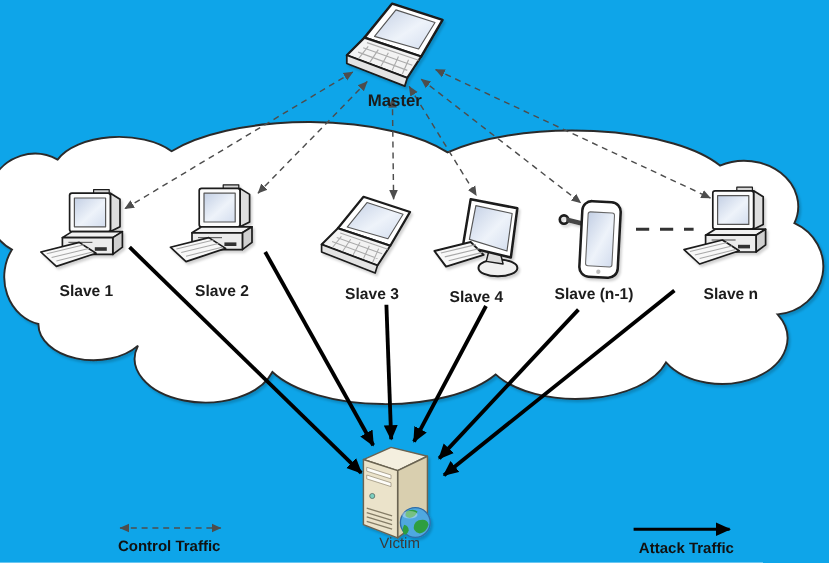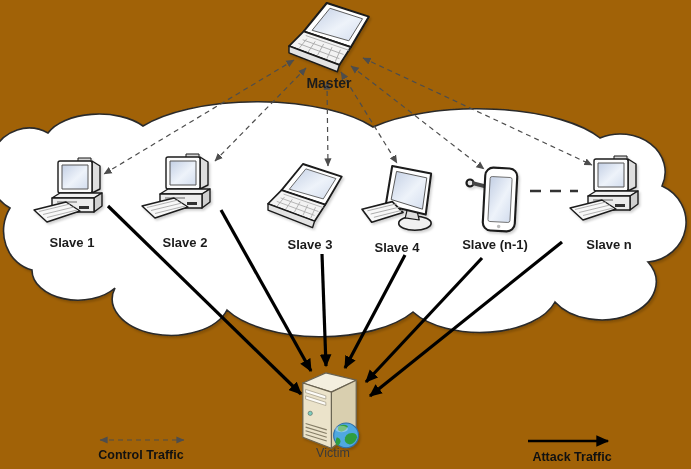--- a/index.html
+++ b/index.html
@@ -1,16 +1,16 @@
 <!DOCTYPE html>
 <html><head>
 <meta charset="utf-8">
 <style>
   html,body{margin:0;padding:0;background:#ffffff;}
-  .stage{position:relative;width:691px;height:469px;background:#a16207;overflow:hidden;}
+  .stage{position:relative;width:691px;height:469px;background:#0ea5e9;overflow:hidden;}
   svg{display:block;}
   .lbl{font-family:"Liberation Sans",sans-serif;font-weight:bold;font-size:13px;fill:#1c1c1c;}
   .lbl-master{font-size:14px;}
   .lbl-victim{font-family:"Liberation Sans",sans-serif;font-weight:normal;font-size:12.5px;fill:#3a3a3a;}
   .lbl-legend{font-family:"Liberation Sans",sans-serif;font-weight:bold;font-size:12.5px;fill:#111;}
   .ctrl{stroke:#4d4d4d;stroke-width:1.2;stroke-dasharray:5 4;fill:none;}
   .atk{stroke:#000;stroke-width:3.2;fill:none;}
   .dev{stroke:#1a1a1a;stroke-width:1.4;stroke-linejoin:round;}
 </style>
 </head>

